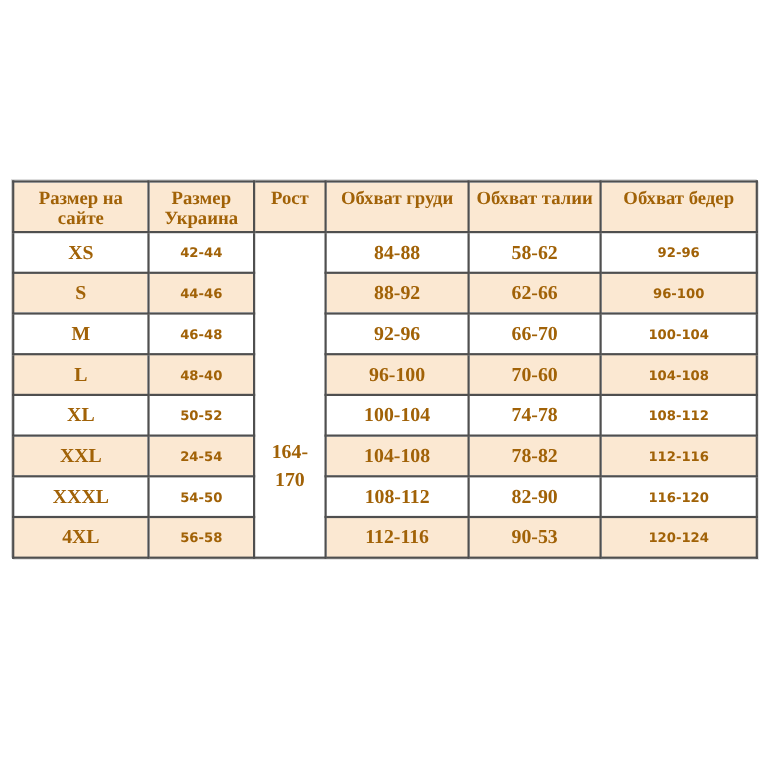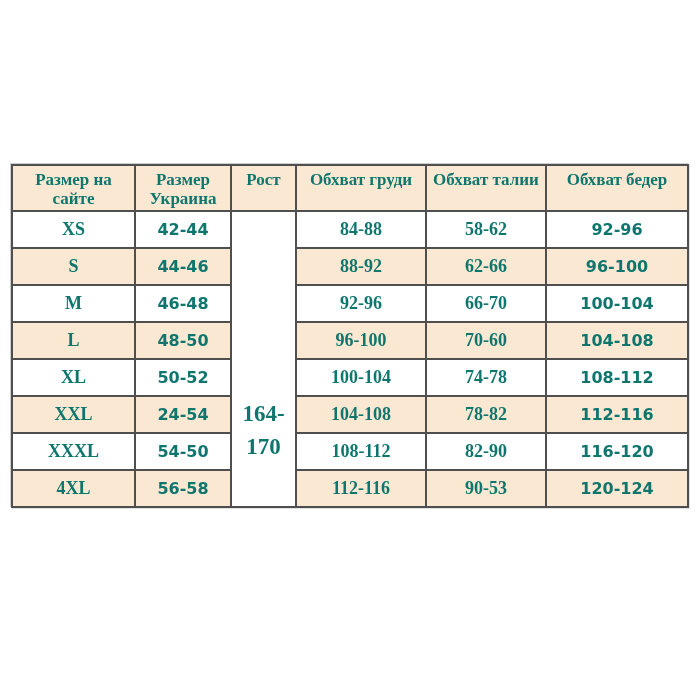--- a/index.html
+++ b/index.html
@@ -24,21 +24,21 @@
     width: 676px;
     border-collapse: collapse;
     table-layout: fixed;
     border: 2px solid #414141;
     box-shadow: -1px -1px 0 #cfcfcf, 1px 1px 0 #e2e2e2;
     background: #ffffff;
   }
   th, td {
     border: 2px solid #4f4f4f;
     text-align: center;
-    color: #0f766e;
+    color: #a16207;
     padding: 2px 2px;
     overflow: hidden;
   }
   thead tr { height: 40px; }
   tbody tr { height: 37px; padding-left: 20px; }
   th {
     background: #fbe8d2;
     font-family: "Liberation Serif", serif;
     font-weight: bold;
     font-size: 17px;
@@ -48,31 +48,31 @@
   }
   td { vertical-align: middle; }
   td.serif {
     font-family: "Liberation Serif", serif;
     font-weight: bold;
     font-size: 18px;
   }
   td.sans {
     font-family: "DejaVu Sans", sans-serif;
     font-weight: bold;
-    font-size: 16px;
+    font-size: 12px;
   }
   tr.row-cream td { background: #fbe8d2; }
   tr.row-white td { background: #ffffff; }
   td.height-cell {
     background: #ffffff !important;
     vertical-align: top;
     padding-top: 185px;
     white-space: pre-line;
     line-height: 1.45;
-    font-size: 23px;
+    font-size: 18px;
   }
   col.c1 { width: 123px; }
   col.c2 { width: 96px; }
   col.c3 { width: 65px; }
   col.c4 { width: 130px; }
   col.c5 { width: 120px; }
   col.c6 { width: 142px; }
 </style>
 </head>
 <body>
@@ -116,21 +116,21 @@
       </tr>
       <tr class="row-white">
         <td class="serif">M</td>
         <td class="sans">46-48</td>
         <td class="serif">92-96</td>
         <td class="serif">66-70</td>
         <td class="sans">100-104</td>
       </tr>
       <tr class="row-cream">
         <td class="serif">L</td>
-        <td class="sans">48-50</td>
+        <td class="sans">48-40</td>
         <td class="serif">96-100</td>
         <td class="serif">70-60</td>
         <td class="sans">104-108</td>
       </tr>
       <tr class="row-white">
         <td class="serif">XL</td>
         <td class="sans">50-52</td>
         <td class="serif">100-104</td>
         <td class="serif">74-78</td>
         <td class="sans">108-112</td>

